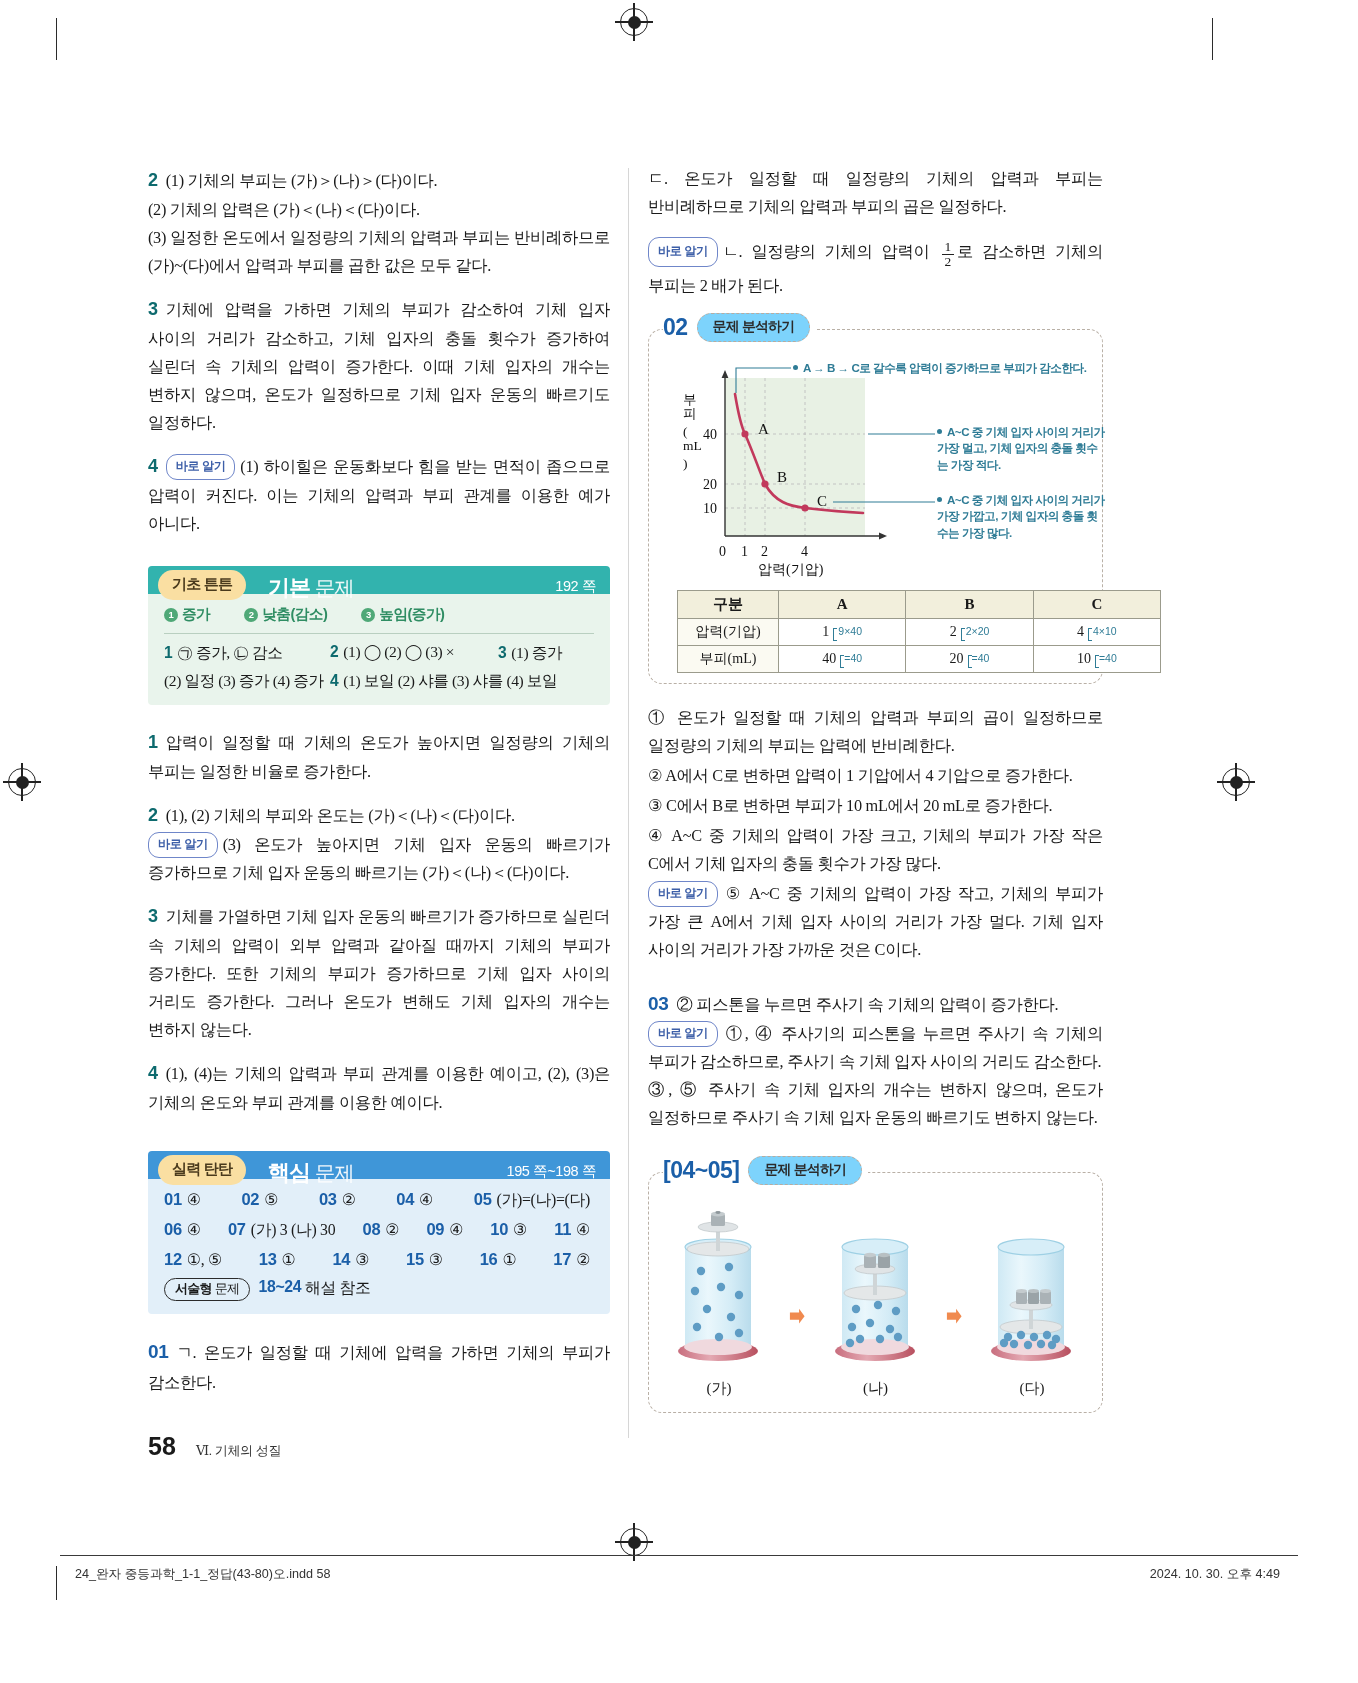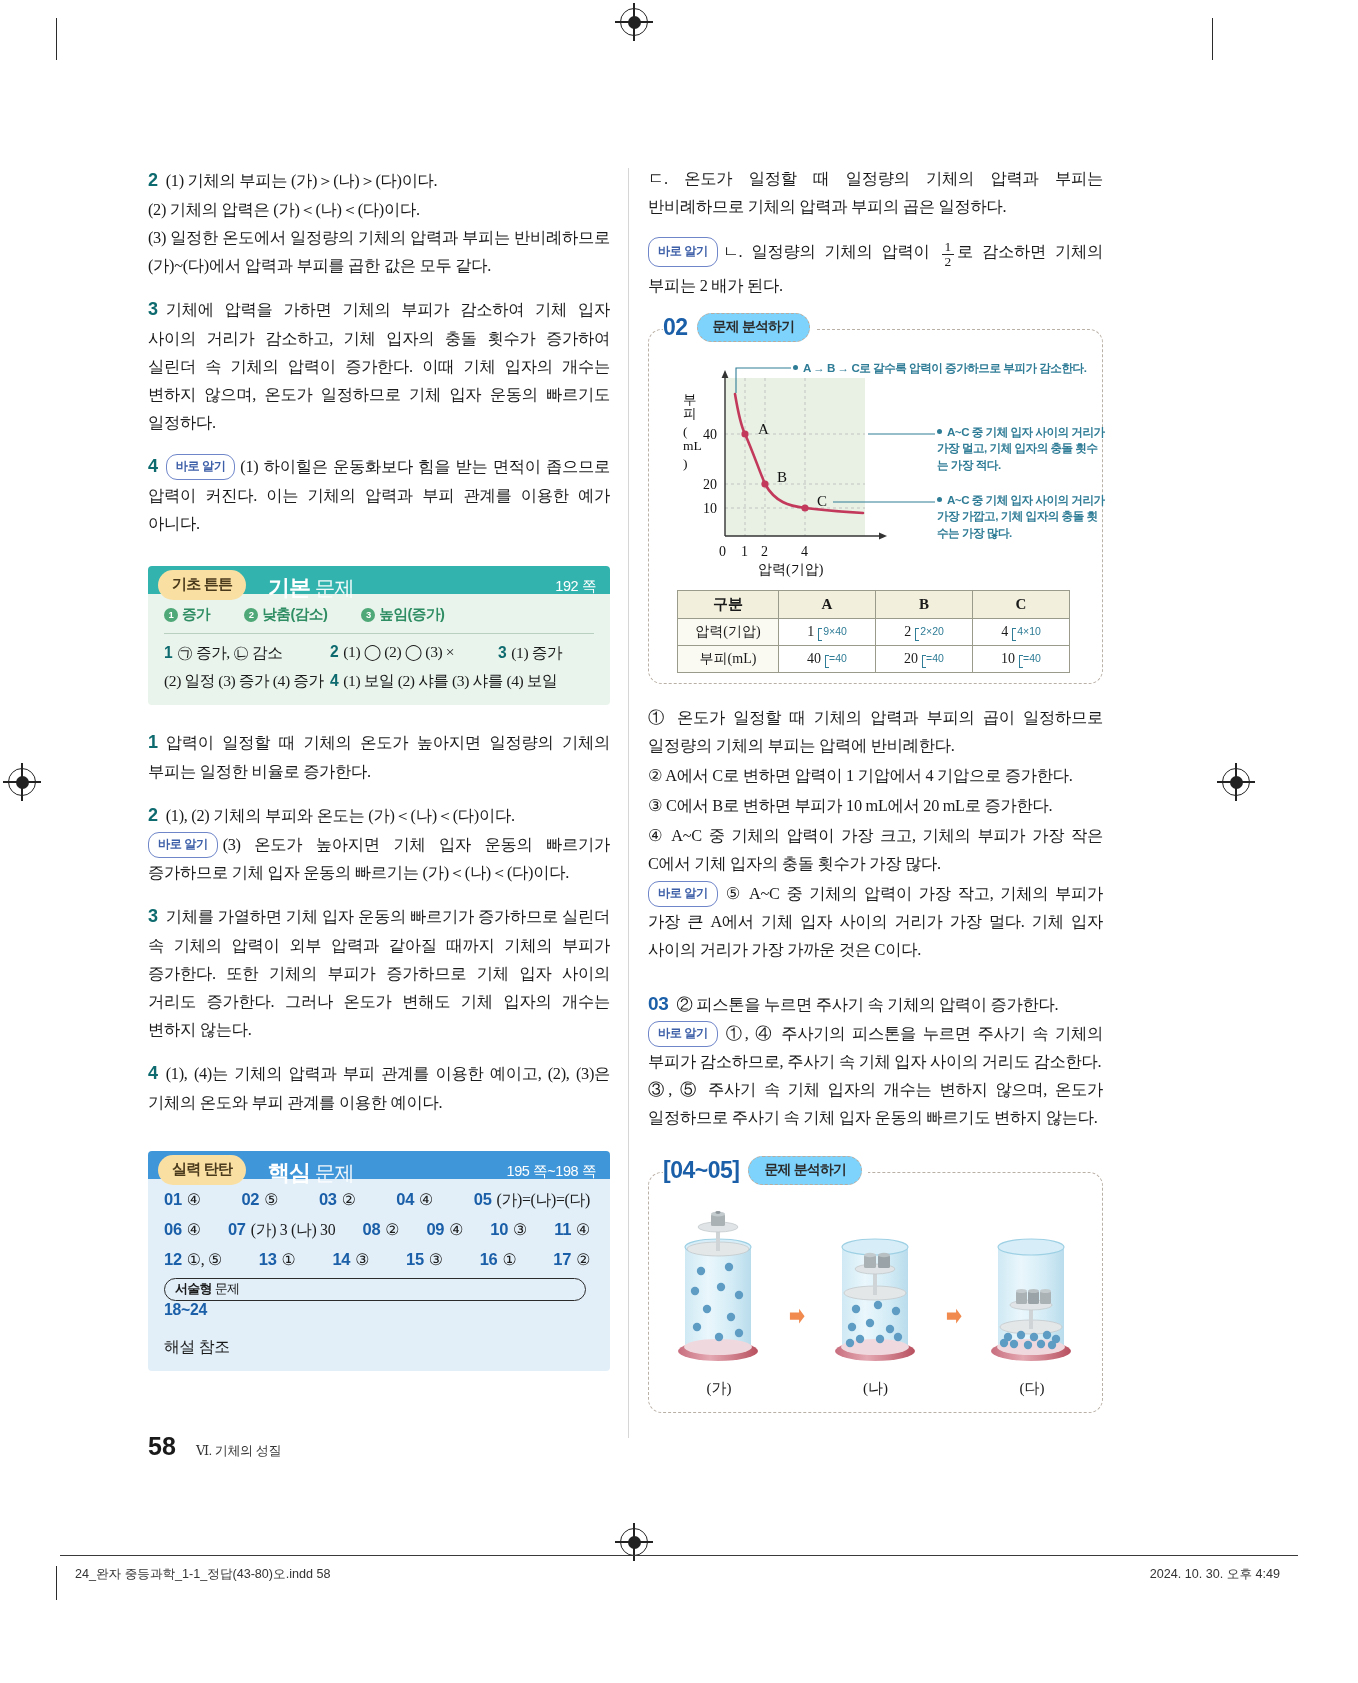--- a/index.html
+++ b/index.html
@@ -212,21 +212,21 @@
     line-height: 1.42;
   }
   .callout .dot {
     display: inline-block; width: 5px; height: 5px; border-radius: 50%;
     background: #2f7c96; margin-right: 5px; vertical-align: 2px;
   }
 
   
   table.datatbl {
     border-collapse: collapse;
-    width: 393px;
+    width: 484px;
     margin: 4px 0 0 14px;
     font-size: 14px;
   }
   table.datatbl th, table.datatbl td {
     border: 1px solid #9b9b8c;
     text-align: center;
     padding: 4px 2px;
     font-family: "Liberation Serif", serif;
   }
   table.datatbl th { background: #f2efdc; font-weight: bold; font-size: 15px; }
@@ -387,28 +387,31 @@
             <span class="it"><span class="n">11</span><span>④</span></span>
           </div>
           <div class="corerow" style="justify-content:space-between;padding-right:4px;">
             <span class="it"><span class="n">12</span><span>①, ⑤</span></span>
             <span class="it"><span class="n">13</span><span>①</span></span>
             <span class="it"><span class="n">14</span><span>③</span></span>
             <span class="it"><span class="n">15</span><span>③</span></span>
             <span class="it"><span class="n">16</span><span>①</span></span>
             <span class="it"><span class="n">17</span><span>②</span></span>
           </div>
-          <div class="corerow" style="margin-bottom:0;flex-direction:column;">
+          <div class="corerow" style="margin-bottom:0;">
             <span class="badge-essay"><b>서술형</b><span> 문제</span></span>
             <span class="essay-ans">18~24</span>&nbsp;<span>해설 참조</span>
           </div>
         </div>
       </div>
     </div>
 
+    <p class="para" style="margin-top:22px;">
+      <span class="qnum-blue">01</span><span>ㄱ. 온도가 일정할 때 기체에 압력을 가하면 기체의 부피가 감소한다.</span>
+    </p>
   </div>
 
   <div class="col-right">
 
     <p class="para">
       <span>ㄷ. 온도가 일정할 때 일정량의 기체의 압력과 부피는 반비례하므로 기체의 압력과 부피의 곱은 일정하다.</span>
     </p>
 
     <p class="para" style="line-height:2.05;">
       <span class="badge-check">바로 알기</span><span>ㄴ. 일정량의 기체의 압력이 </span><span class="frac"><span class="num">1</span><span class="den">2</span></span><span>로 감소하면 기체의 부피는 2 배가 된다.</span>

